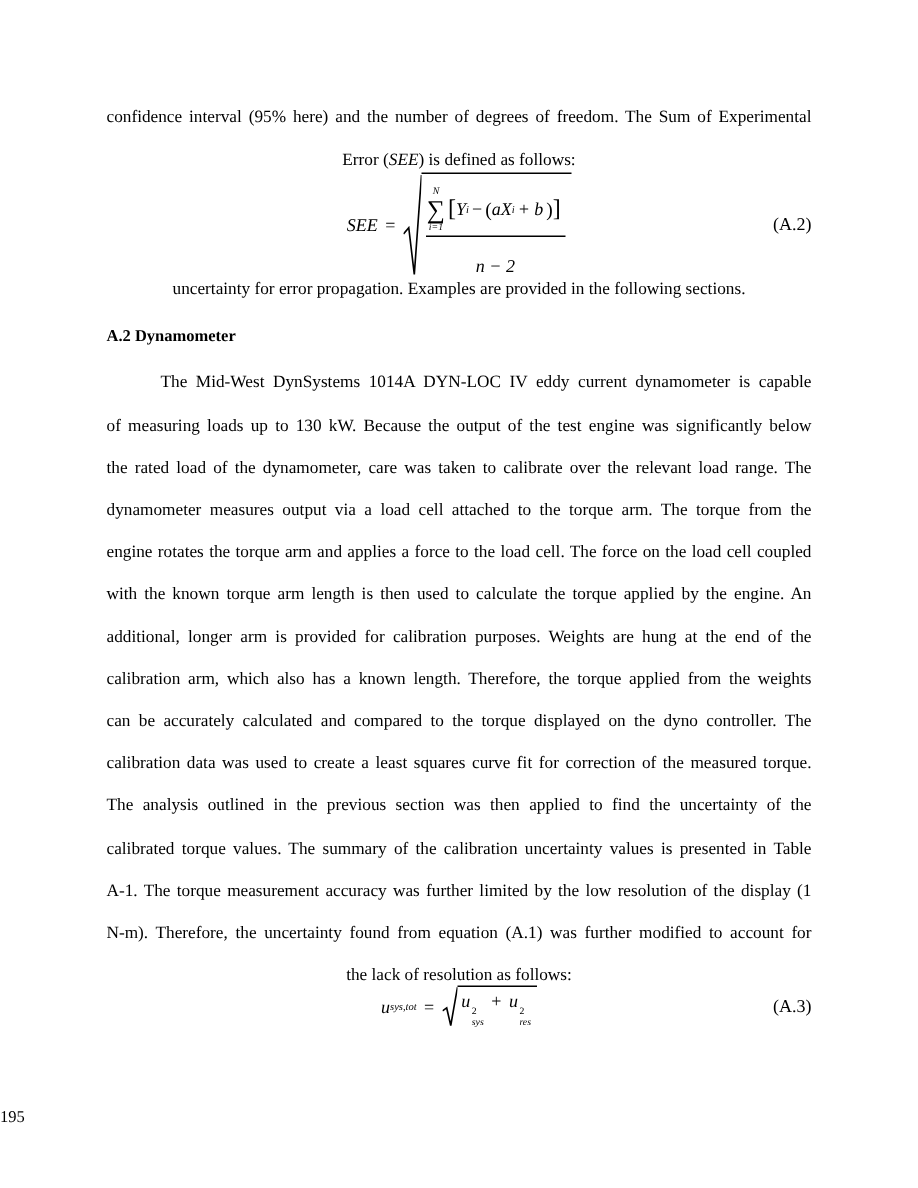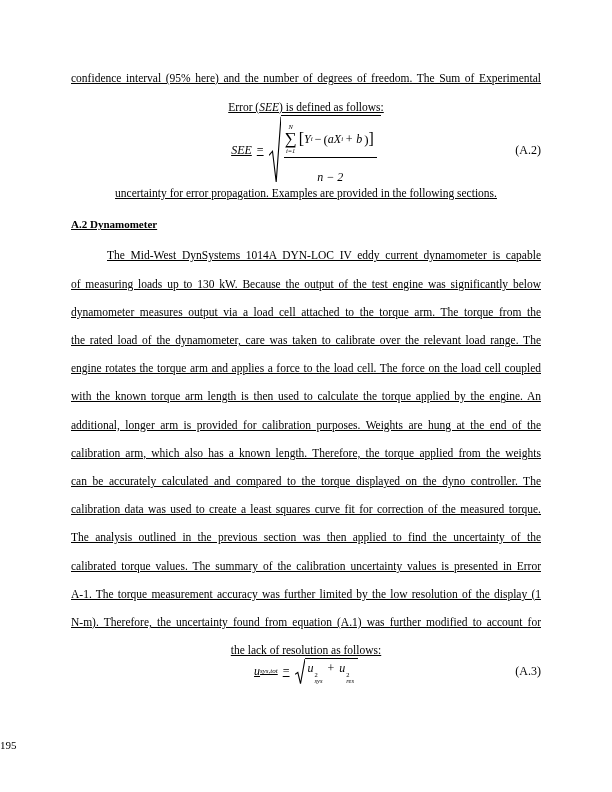--- a/index.html
+++ b/index.html
@@ -16,21 +16,20 @@
     width: 612px;
     height: 792px;
     background: #ffffff;
     overflow: hidden;
   }
   .content {
     position: absolute;
     left: 71px;
     top: 64px;
     width: 470px;
-    text-decoration: underline;
   }
   .bline {
     font-size: 11.5px;
     line-height: 28.8px;
     white-space: nowrap;
     text-align: justify;
     text-align-last: justify;
   }
   .p3 .bline { line-height: 28.2px; }
   .bline.lastline {
@@ -169,30 +168,30 @@
       <div class="eqlabel">(A.2)</div>
     </div>
 
     <div class="bline lastline">uncertainty for error propagation. Examples are provided in the following sections.</div>
 
     <h2 class="heading">A.2 Dynamometer</h2>
 
     <div class="p3">
       <div class="bline indent">The Mid-West DynSystems 1014A DYN-LOC IV eddy current dynamometer is capable</div>
       <div class="bline">of measuring loads up to 130 kW. Because the output of the test engine was significantly below</div>
+      <div class="bline">the rated load of the dynamometer, care was taken to calibrate over the relevant load range. The</div>
       <div class="bline">dynamometer measures output via a load cell attached to the torque arm. The torque from the</div>
-      <div class="bline">the rated load of the dynamometer, care was taken to calibrate over the relevant load range. The</div>
       <div class="bline">engine rotates the torque arm and applies a force to the load cell. The force on the load cell coupled</div>
       <div class="bline">with the known torque arm length is then used to calculate the torque applied by the engine. An</div>
       <div class="bline">additional, longer arm is provided for calibration purposes. Weights are hung at the end of the</div>
       <div class="bline">calibration arm, which also has a known length. Therefore, the torque applied from the weights</div>
       <div class="bline">can be accurately calculated and compared to the torque displayed on the dyno controller. The</div>
       <div class="bline">calibration data was used to create a least squares curve fit for correction of the measured torque.</div>
       <div class="bline">The analysis outlined in the previous section was then applied to find the uncertainty of the</div>
-      <div class="bline">calibrated torque values. The summary of the calibration uncertainty values is presented in Error</div>
+      <div class="bline">calibrated torque values. The summary of the calibration uncertainty values is presented in Table</div>
       <div class="bline">A-1. The torque measurement accuracy was further limited by the low resolution of the display (1</div>
       <div class="bline">N-m). Therefore, the uncertainty found from equation (A.1) was further modified to account for</div>
       <div class="bline lastline">the lack of resolution as follows:</div>
     </div>
 
     <div class="eqrow eqrow-a3">
       <span class="var">u</span>
         <span class="ssub">sys,tot</span>
       <span class="rel">=</span>
       <span class="root root-sm">

